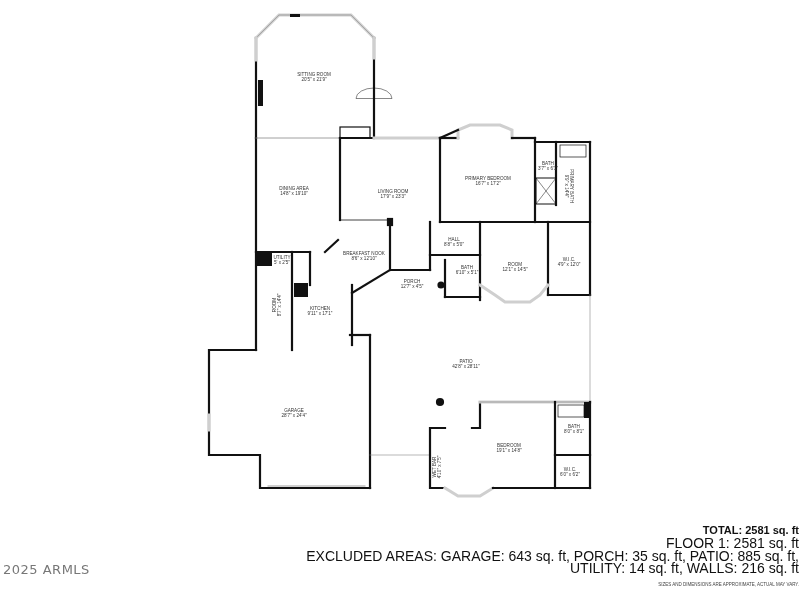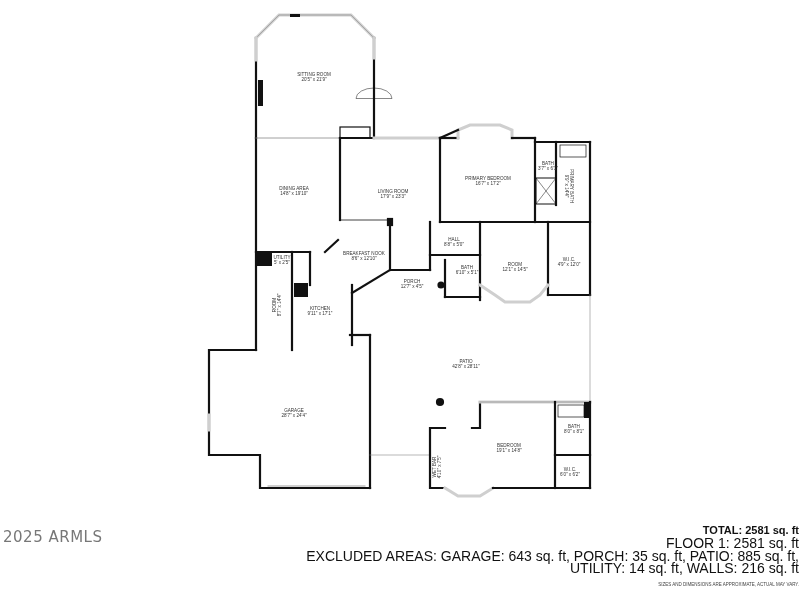--- a/index.html
+++ b/index.html
@@ -6,21 +6,21 @@
   body { width:800px; height:599px; position:relative; overflow:hidden; font-family:"Liberation Sans", sans-serif; }
   #plan { position:absolute; left:0; top:0; width:800px; height:599px; }
   .lbl { position:absolute; text-align:center; color:#333; font-size:4.6px; line-height:5.4px; white-space:nowrap; transform:translateX(-50%); }
   .lbl.rot { transform:translate(-50%,-50%) rotate(-90deg); }
   .lbl.rot90 { transform:translate(-50%,-50%) rotate(90deg); }
   .lbl span { display:block; }
   #summary { position:absolute; left:15px; top:524px; width:784px; text-align:right; color:#111; }
   #summary .total { font-weight:bold; font-size:11px; line-height:13px; }
   #summary .line { font-size:14px; line-height:12.5px; }
   #summary .disc { font-size:4.5px; line-height:8px; margin-top:6px; color:#444; }
-  #watermark { position:absolute; left:3px; top:528px; font-size:15px; letter-spacing:0.5px; color:#777; font-family:"DejaVu Sans", sans-serif; font-weight:normal; }
+  #watermark { position:absolute; left:3px; top:562px; font-size:13px; letter-spacing:0.5px; color:#777; font-family:"DejaVu Sans", sans-serif; font-weight:normal; }
 </style>
 </head>
 <body>
 
 <svg id="plan" viewBox="0 0 800 599" xmlns="http://www.w3.org/2000/svg">
   <g fill="none" stroke="#111" stroke-width="2.2" stroke-linecap="square">
 
     <g>
       <polyline points="256,138 256,38"></polyline>
       <polyline points="256,38 279,15 351,15 374,38" stroke="#cfcfcf" stroke-width="3"></polyline>

